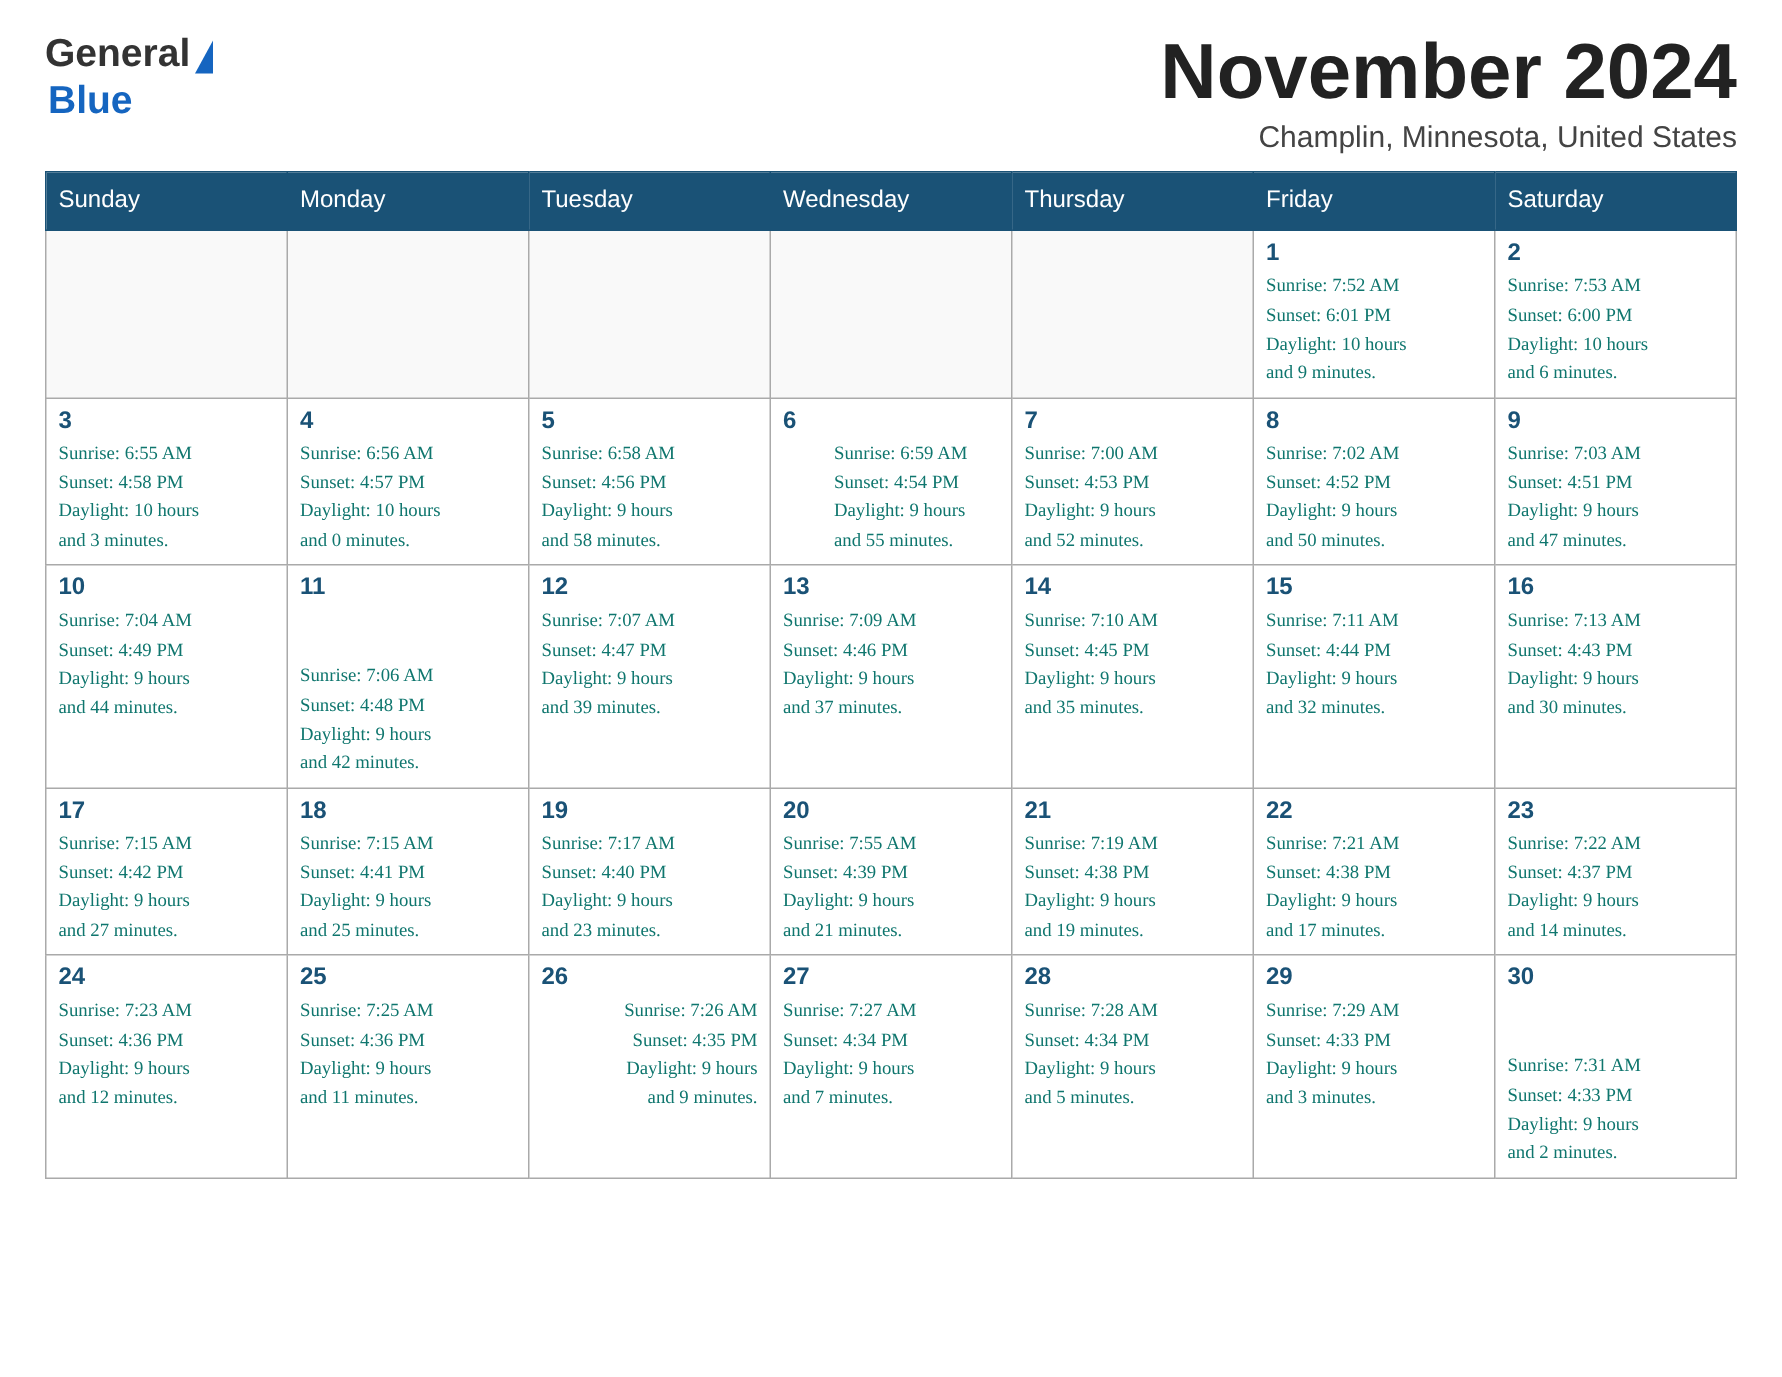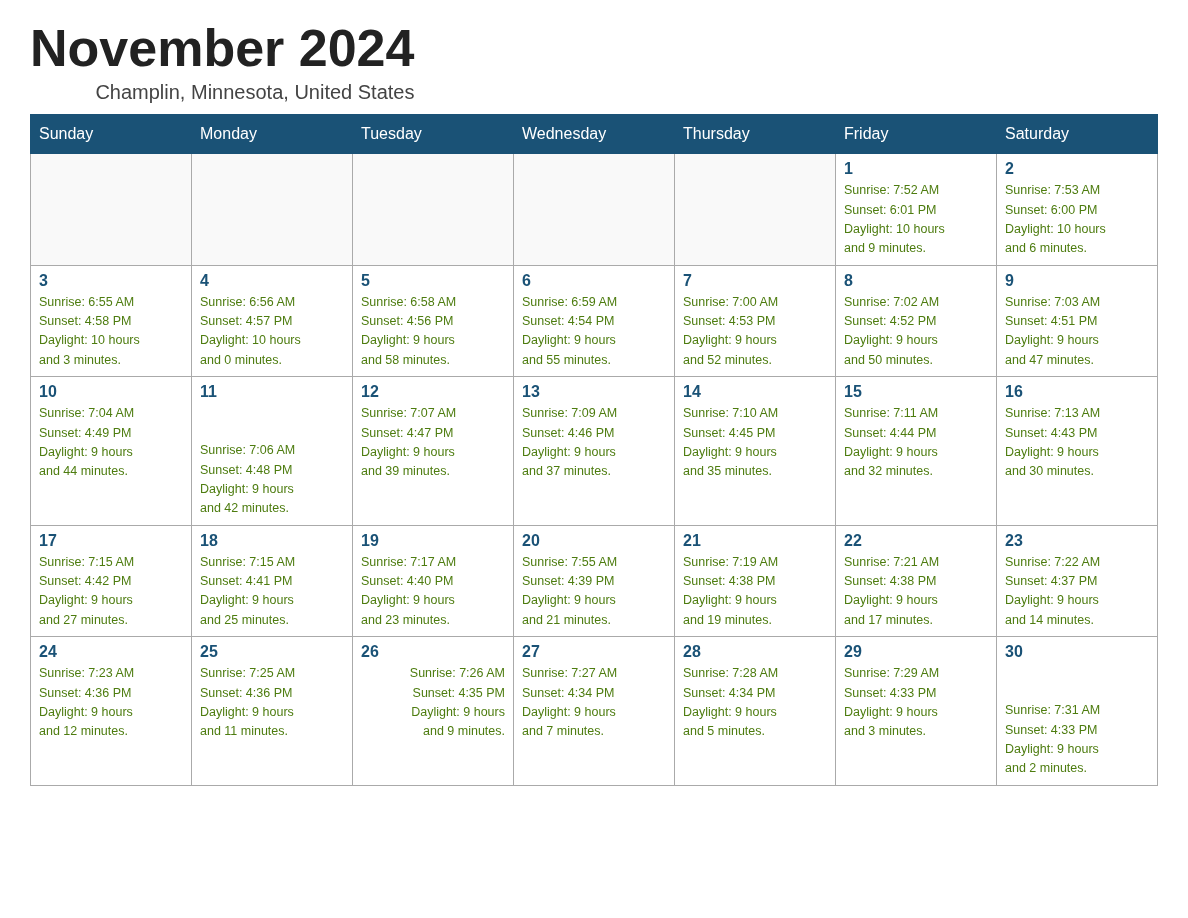--- a/index.html
+++ b/index.html
@@ -59,35 +59,43 @@
     }
     .day-number {
       font-size: 16px;
       font-weight: bold;
       color: #1a5276;
       display: block;
       margin-bottom: 3px;
     }
     .day-info {
       font-size: 12.5px;
-      color: #4d7c0f;
+      color: #0f766e;
       line-height: 1.55;
+      font-family: Liberation Serif, serif;
     }
     .empty-cell {
       background: #f9f9f9;
     }
     .logo-row {
       display: flex;
       align-items: center;
     }
   </style>
 </head>
 <body>
 
 <div class="header">
+  <div class="logo">
+    <div class="logo-row">
+      <span style="font-size:26px;font-weight:bold;color:#333;">General</span>
+      <span style="display:inline-block;width:0;height:0;border-left:12px solid transparent;border-bottom:22px solid #1565c0;margin-left:3px;position:relative;top:2px;"></span>
+    </div>
+    <span style="font-size:26px;font-weight:bold;color:#1565c0;margin-left:2px;">Blue</span>
+  </div>
   <div class="title-area">
     <div class="month-title">November 2024</div>
     <div class="location">Champlin, Minnesota, United States</div>
   </div>
 </div>
 
 <table class="calendar-table">
   <thead>
     <tr>
     <th>Sunday</th>
@@ -138,21 +146,21 @@
         </td>
         <td>
           <span class="day-number">5</span>
           <div class="day-info" style="white-space: pre-line;">Sunrise: 6:58 AM
 Sunset: 4:56 PM
 Daylight: 9 hours
 and 58 minutes.</div>
         </td>
         <td>
           <span class="day-number">6</span>
-          <div class="day-info" style="white-space: pre-line;">Sunrise: 6:59 AM
+          <div class="day-info" style="white-space: pre-line; margin-left: 34px;">Sunrise: 6:59 AM
 Sunset: 4:54 PM
 Daylight: 9 hours
 and 55 minutes.</div>
         </td>
         <td>
           <span class="day-number">7</span>
           <div class="day-info" style="white-space: pre-line;">Sunrise: 7:00 AM
 Sunset: 4:53 PM
 Daylight: 9 hours
 and 52 minutes.</div>

